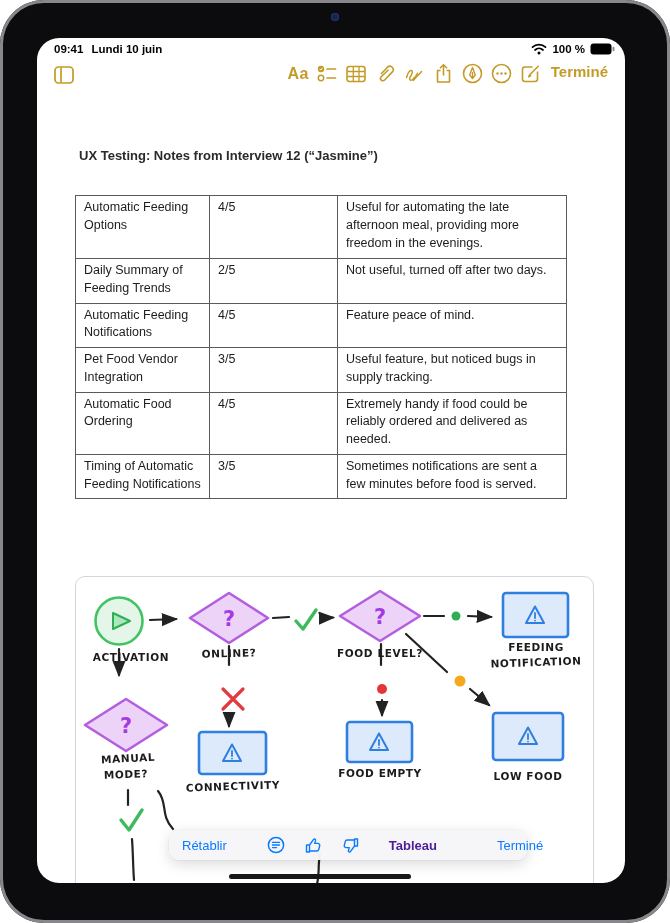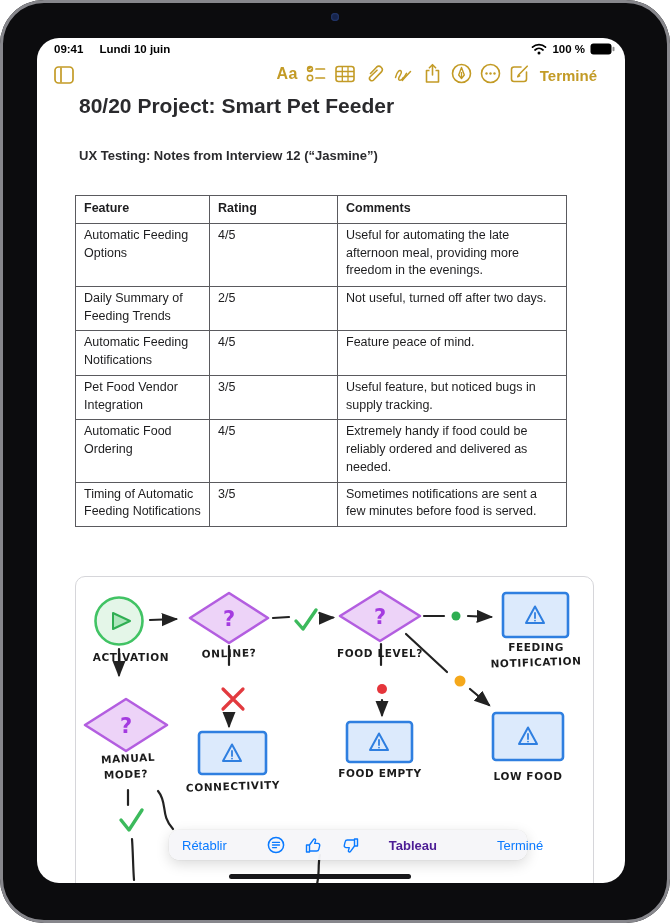--- a/index.html
+++ b/index.html
@@ -12,27 +12,27 @@
   .camera { position:absolute; left:331px; top:13px; width:8px; height:8px; border-radius:50%;
             background:#17244b; box-shadow: inset 0 0 2px #3a5aa8; }
 
   
   .screen { position:absolute; left:37px; top:38px; width:588px; height:845px; background:#ffffff;
             border-radius:22px; overflow:hidden; }
 
   
   .status { position:absolute; top:5px; left:17px; right:10px; display:flex; justify-content:space-between;
             align-items:center; font-size:11.5px; font-weight:700; color:#000; }
-  .status-left { display:flex; gap:16px; }
+  .status-left { display:flex; gap:8px; }
   .status-right { display:flex; align-items:center; gap:5px; font-weight:600; }
 
   
   .toolbar { position:absolute; top:25px; left:0; right:0; height:24px; }
   .sidebar-btn { position:absolute; left:16px; top:1px; }
-  .tool-strip { position:absolute; right:28px; top:0; display:flex; align-items:flex-end; gap:8px; }
+  .tool-strip { position:absolute; right:17px; top:0; display:flex; align-items:flex-start; gap:8px; }
   .tool-ic { width:21px; height:21px; display:flex; align-items:center; justify-content:center; }
   .aa { font-size:16px; font-weight:600; color:#c39b26; letter-spacing:0.5px; }
   .done-top { font-size:15px; font-weight:700; color:#c39b26; margin-left:2px; }
 
   
   .note-title { position:absolute; left:42px; top:56px; font-size:21px; font-weight:700; color:#2a2a2d; }
   .note-subtitle { position:absolute; left:42px; top:110px; font-size:13px; font-weight:700; color:#2a2a2d; }
 
   table.ux { position:absolute; left:38px; top:157px; width:491px; border-collapse:collapse;
              table-layout:fixed; font-size:12.5px; color:#1d1d1f; }
@@ -155,35 +155,29 @@
           <span class="tool-ic">
             <svg width="21" height="21" viewBox="0 0 21 21">
               <path d="M12 4 H5 a2.5 2.5 0 0 0 -2.5 2.5 V16 a2.5 2.5 0 0 0 2.5 2.5 H15 a2.5 2.5 0 0 0 2.5 -2.5 V9" fill="none" stroke="#c39b26" stroke-width="1.6" stroke-linecap="round"></path>
               <path d="M9.5 12 L18.2 3.2 M9.5 12 l-0.8 1.8 l1.9 -0.9" fill="none" stroke="#c39b26" stroke-width="1.6" stroke-linecap="round" stroke-linejoin="round"></path>
             </svg>
           </span>
           <span class="done-top">Terminé</span>
         </div>
       </div>
 
-      <div class="note-title">80/20 Project: Smart Pet Feeder</div>
       <div class="note-subtitle">UX Testing: Notes from Interview 12 (“Jasmine”)</div>
 
       <table class="ux">
         <colgroup>
             <col style="width:134px">
             <col style="width:128px">
             <col style="width:229px">
           </colgroup>
         <tbody>
-            <tr style="height:24px">
-          <th>Feature</th>
-          <th>Rating</th>
-          <th>Comments</th>
-        </tr>
         <tr style="height:63px">
           <td>Automatic Feeding Options</td>
           <td>4/5</td>
           <td>Useful for automating the late afternoon meal, providing more freedom in the evenings.</td>
         </tr>
         <tr style="height:44px">
           <td>Daily Summary of Feeding Trends</td>
           <td>2/5</td>
           <td>Not useful, turned off after two days.</td>
         </tr>

